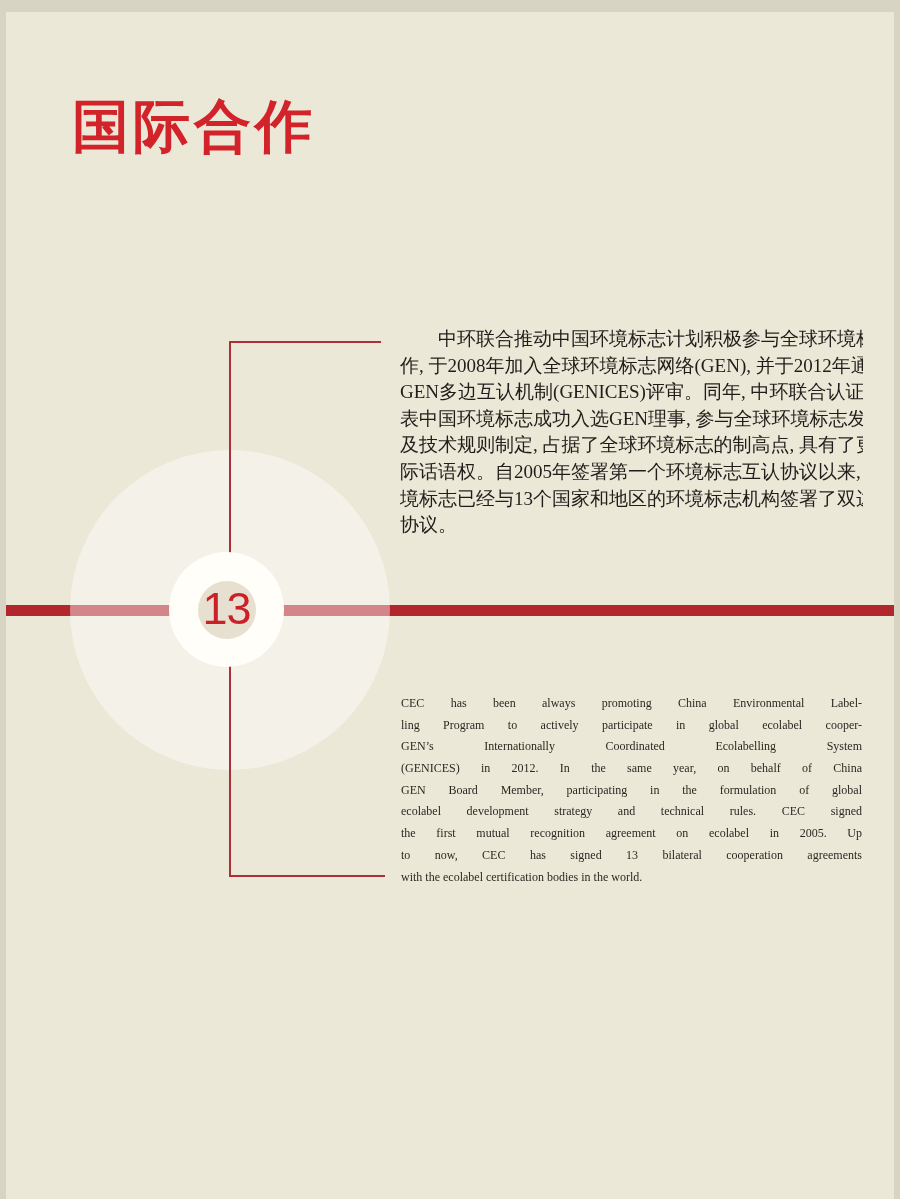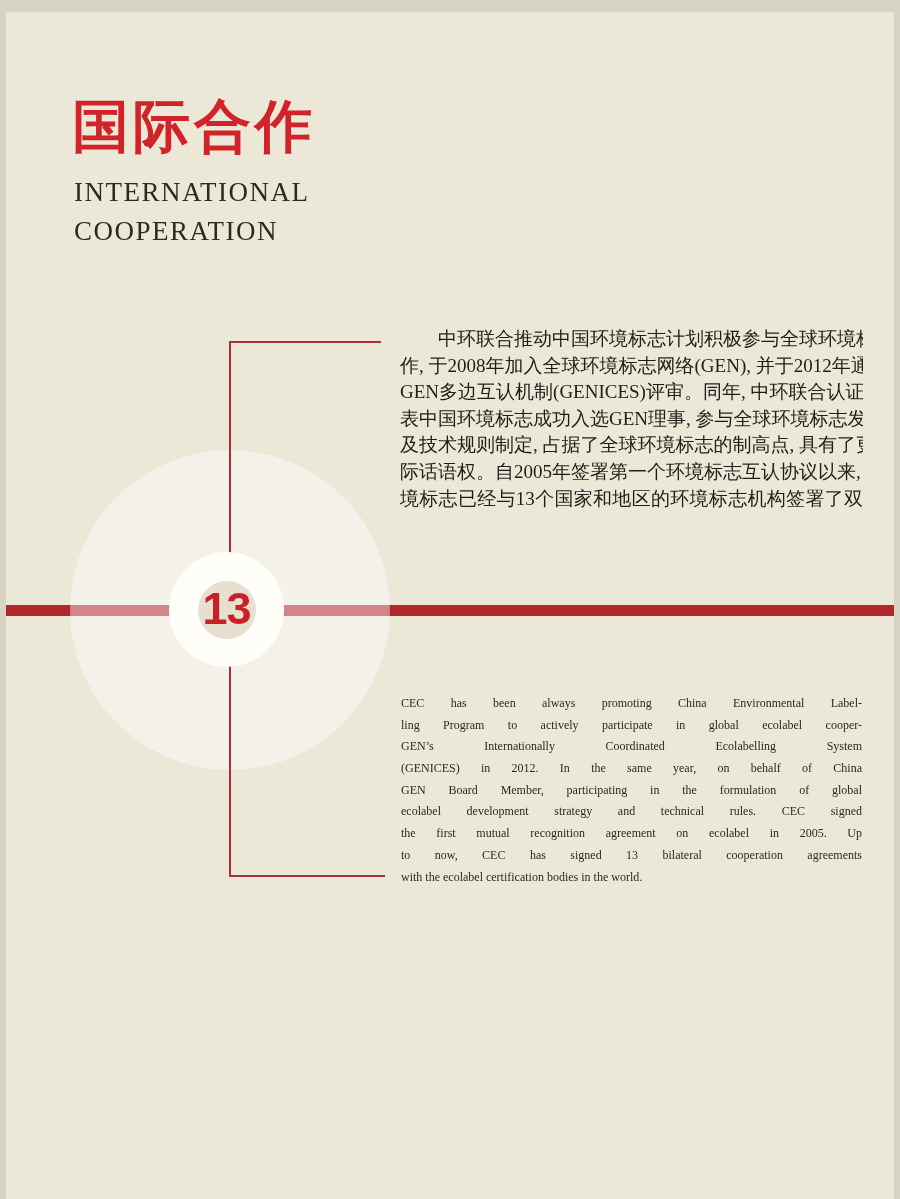--- a/index.html
+++ b/index.html
@@ -78,21 +78,21 @@
     width: 58px;
     height: 58px;
     border-radius: 50%;
     background: #e7dfcf;
     display: flex;
     align-items: center;
     justify-content: center;
   }
   .stat-value {
     font-family: "Liberation Sans", "DejaVu Sans", sans-serif;
-    font-weight: bold;
+    font-weight: normal;
     font-size: 45px;
     letter-spacing: -1px;
     color: #c92127;
     transform: translateY(-1px);
   }
 
   
   .cn-para {
     position: absolute;
     left: 394px;
@@ -130,24 +130,20 @@
   }
   .en-para .line:last-child { text-align-last: left; white-space: normal; }
 </style>
 </head>
 <body>
 
 <div class="page">
 
   <div class="title-cn">国际合作</div>
 
-  <div class="title-en">
-      <div class="line">INTERNATIONAL</div>
-      <div class="line">COOPERATION</div>
-    </div>
 
   <div class="divider-band"></div>
   <div class="glow-circle"></div>
 
   <div class="bracket bracket-top-h"></div>
   <div class="bracket bracket-vertical"></div>
   <div class="bracket bracket-bottom-h"></div>
 
   <div class="white-circle">
     <div class="stat-inner-circle">
@@ -156,20 +152,21 @@
   </div>
 
   <div class="cn-para">
       <div class="line">中环联合推动中国环境标志计划积极参与全球环境标志合</div>
       <div class="line">作, 于2008年加入全球环境标志网络(GEN), 并于2012年通过</div>
       <div class="line">GEN多边互认机制(GENICES)评审。同年, 中环联合认证中心代</div>
       <div class="line">表中国环境标志成功入选GEN理事, 参与全球环境标志发展战略</div>
       <div class="line">及技术规则制定, 占据了全球环境标志的制高点, 具有了更多的国</div>
       <div class="line">际话语权。自2005年签署第一个环境标志互认协议以来, 中国环</div>
       <div class="line">境标志已经与13个国家和地区的环境标志机构签署了双边合作</div>
+      <div class="line">协议。</div>
     </div>
 
   <div class="en-para">
       <div class="line">CEC has been always promoting China Environmental Label-</div>
       <div class="line">ling Program to actively participate in global ecolabel cooper-</div>
       <div class="line">GEN’s Internationally Coordinated Ecolabelling System</div>
       <div class="line">(GENICES) in 2012. In the same year, on behalf of China</div>
       <div class="line">GEN Board Member, participating in the formulation of global</div>
       <div class="line">ecolabel development strategy and technical rules. CEC signed</div>
       <div class="line">the first mutual recognition agreement on ecolabel in 2005. Up</div>

